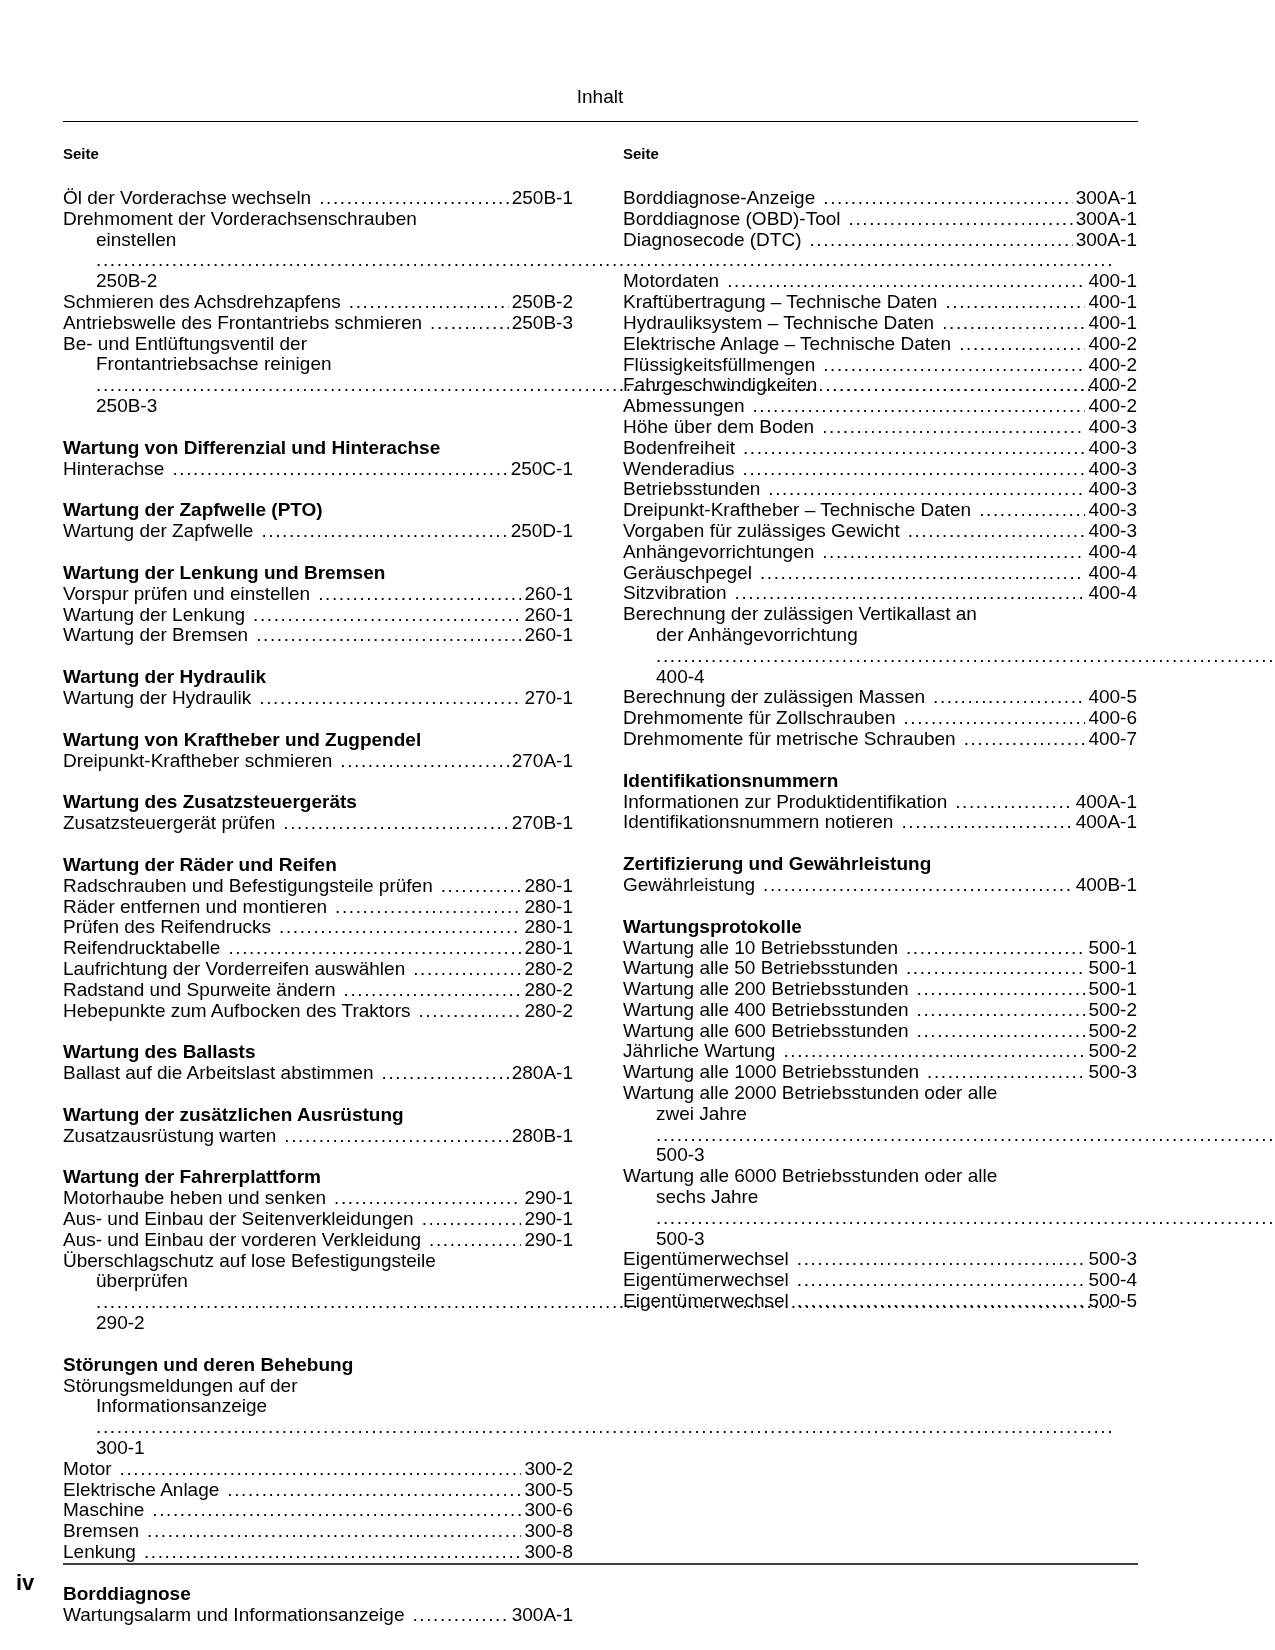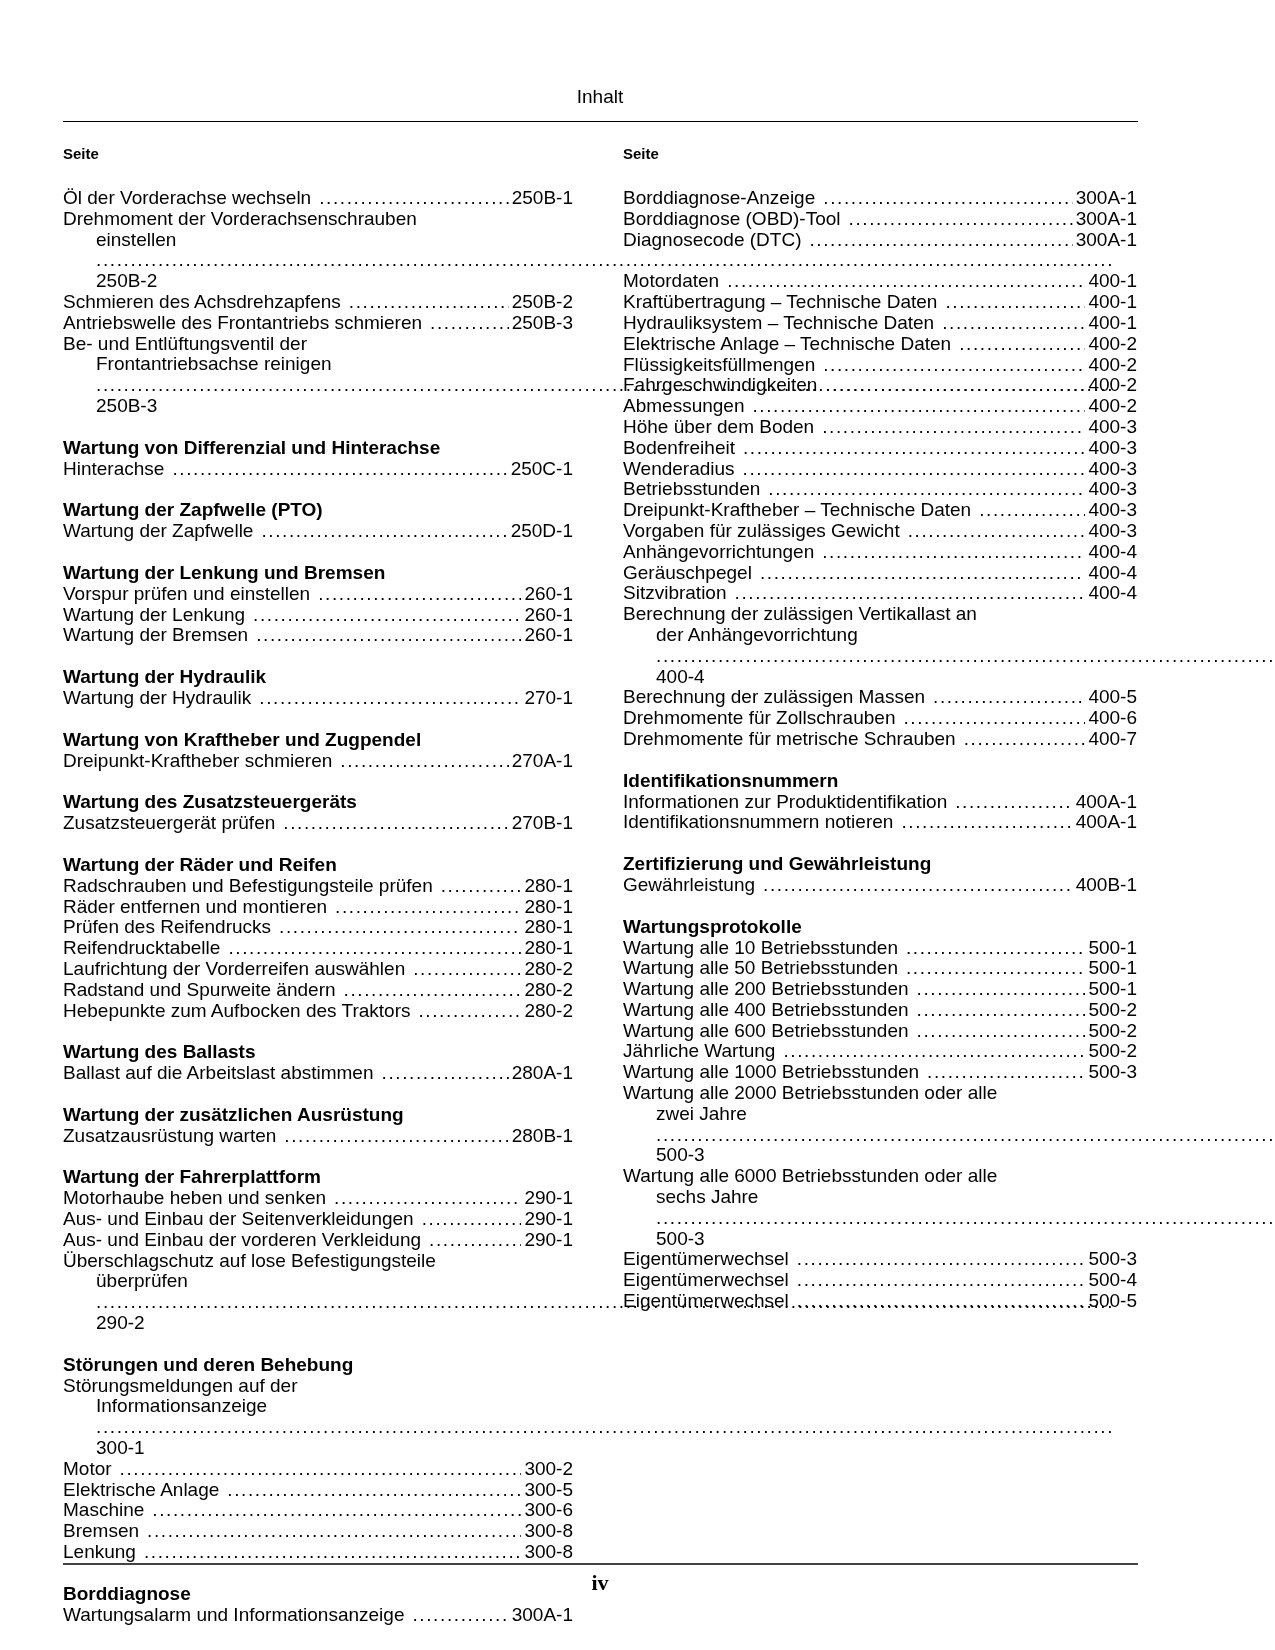--- a/index.html
+++ b/index.html
@@ -3,22 +3,22 @@
 <meta charset="utf-8">
 <style>
   html, body { margin:0; padding:0; background:#ffffff; }
   body { width:1275px; height:1650px; position:relative; overflow:hidden;
          font-family:"Liberation Sans", sans-serif; color:#000; }
   .header-title { position:absolute; left:0; width:1200px; top:86px; text-align:center;
                   font-size:19px; }
   .rule { position:absolute; left:63px; width:1075px; height:0; border-top:1.5px solid #000; }
   .rule.top { top:121px; }
   .rule.bottom { top:1563px; border-top:2px solid #444; }
-  .footer-page { position:absolute; left:0; width:1200px; top:1570px; text-align:center;
-                 font-weight:bold; font-size:22px;font-family:Liberation Serif, serif; }
+  .footer-page { position:absolute; left:16px; width:1200px; top:1570px; text-align:left;
+                 font-weight:bold; font-size:22px; }
   .column { position:absolute; top:143px; }
   .col-left { left:63px; width:510px; }
   .col-right { left:623px; width:514px; }
   .seite { text-align:left; font-weight:bold; font-size:15px; height:22px; line-height:22px; margin-bottom:23px; }
   .section { margin-bottom:21px; }
   .section-title { font-weight:bold; font-size:19px; line-height:20.8px; height:20.8px; white-space:nowrap; }
   .entry { font-size:19px; line-height:20.8px; }
   .entry .wrap-line { display:block; white-space:nowrap; }
   .entry .last { display:flex; align-items:baseline; white-space:nowrap; }
   .entry .last.indent { padding-left:25px;flex-direction:column; }

